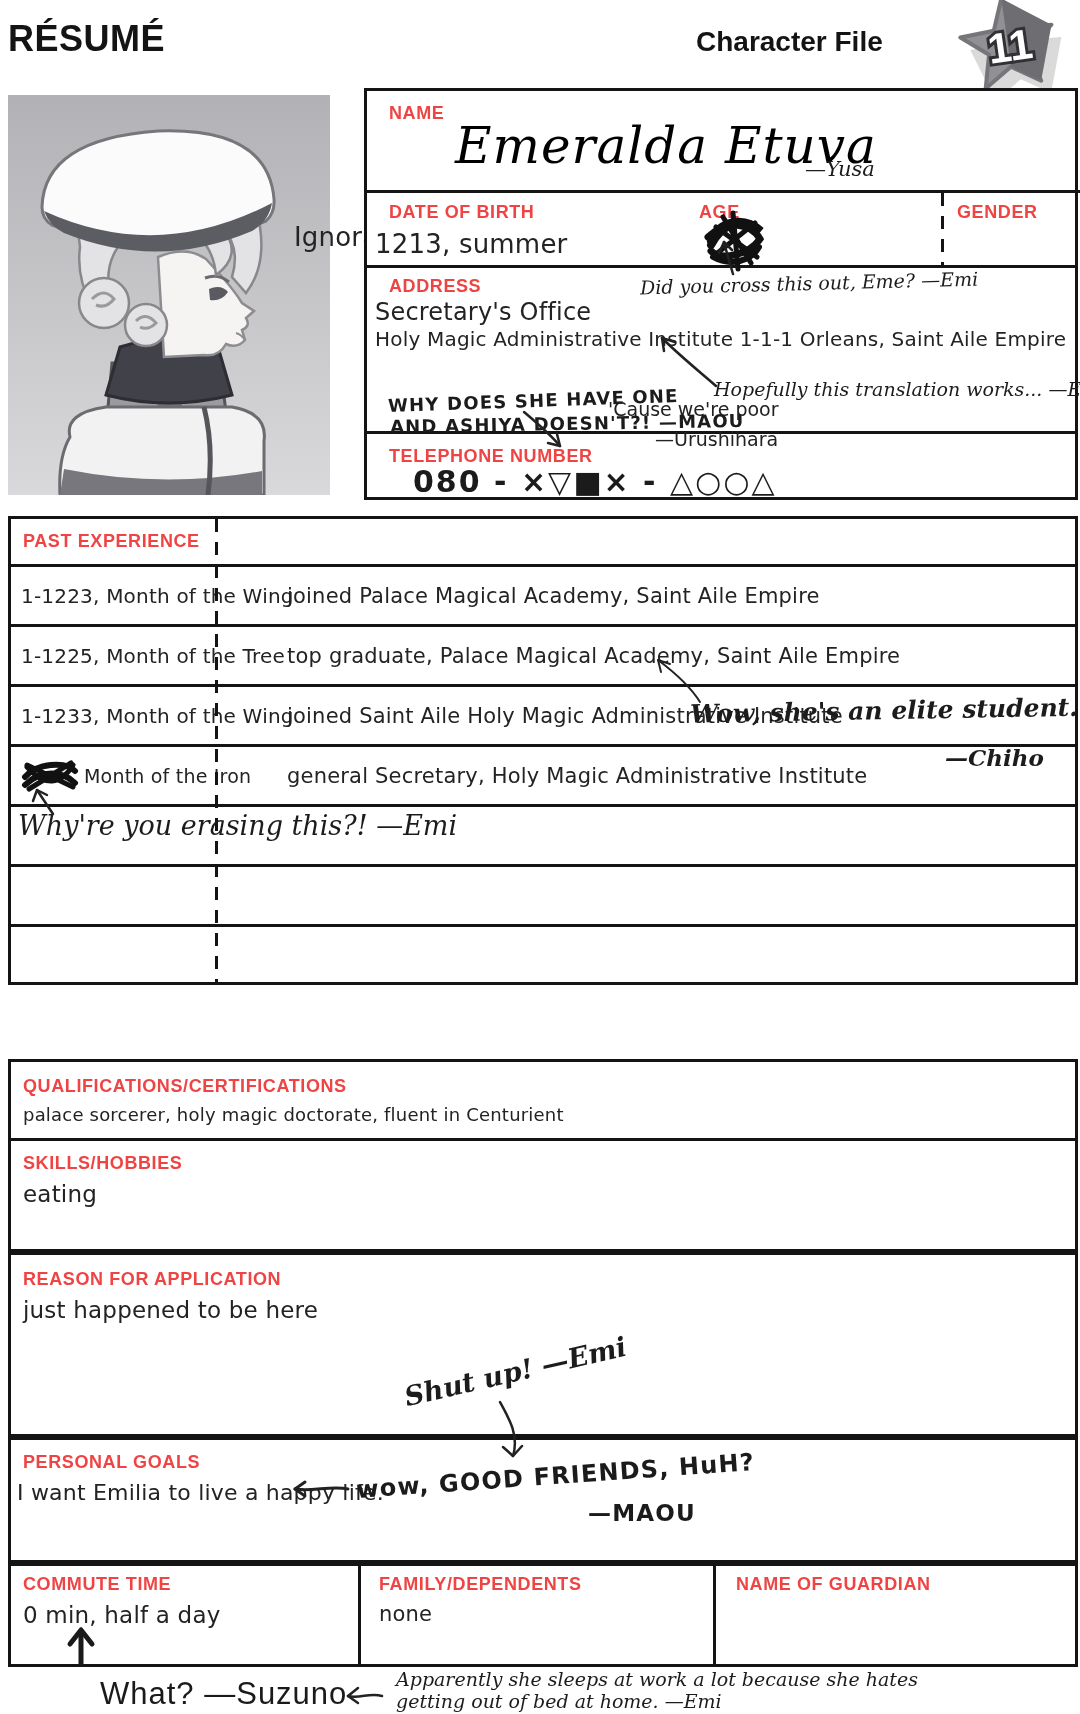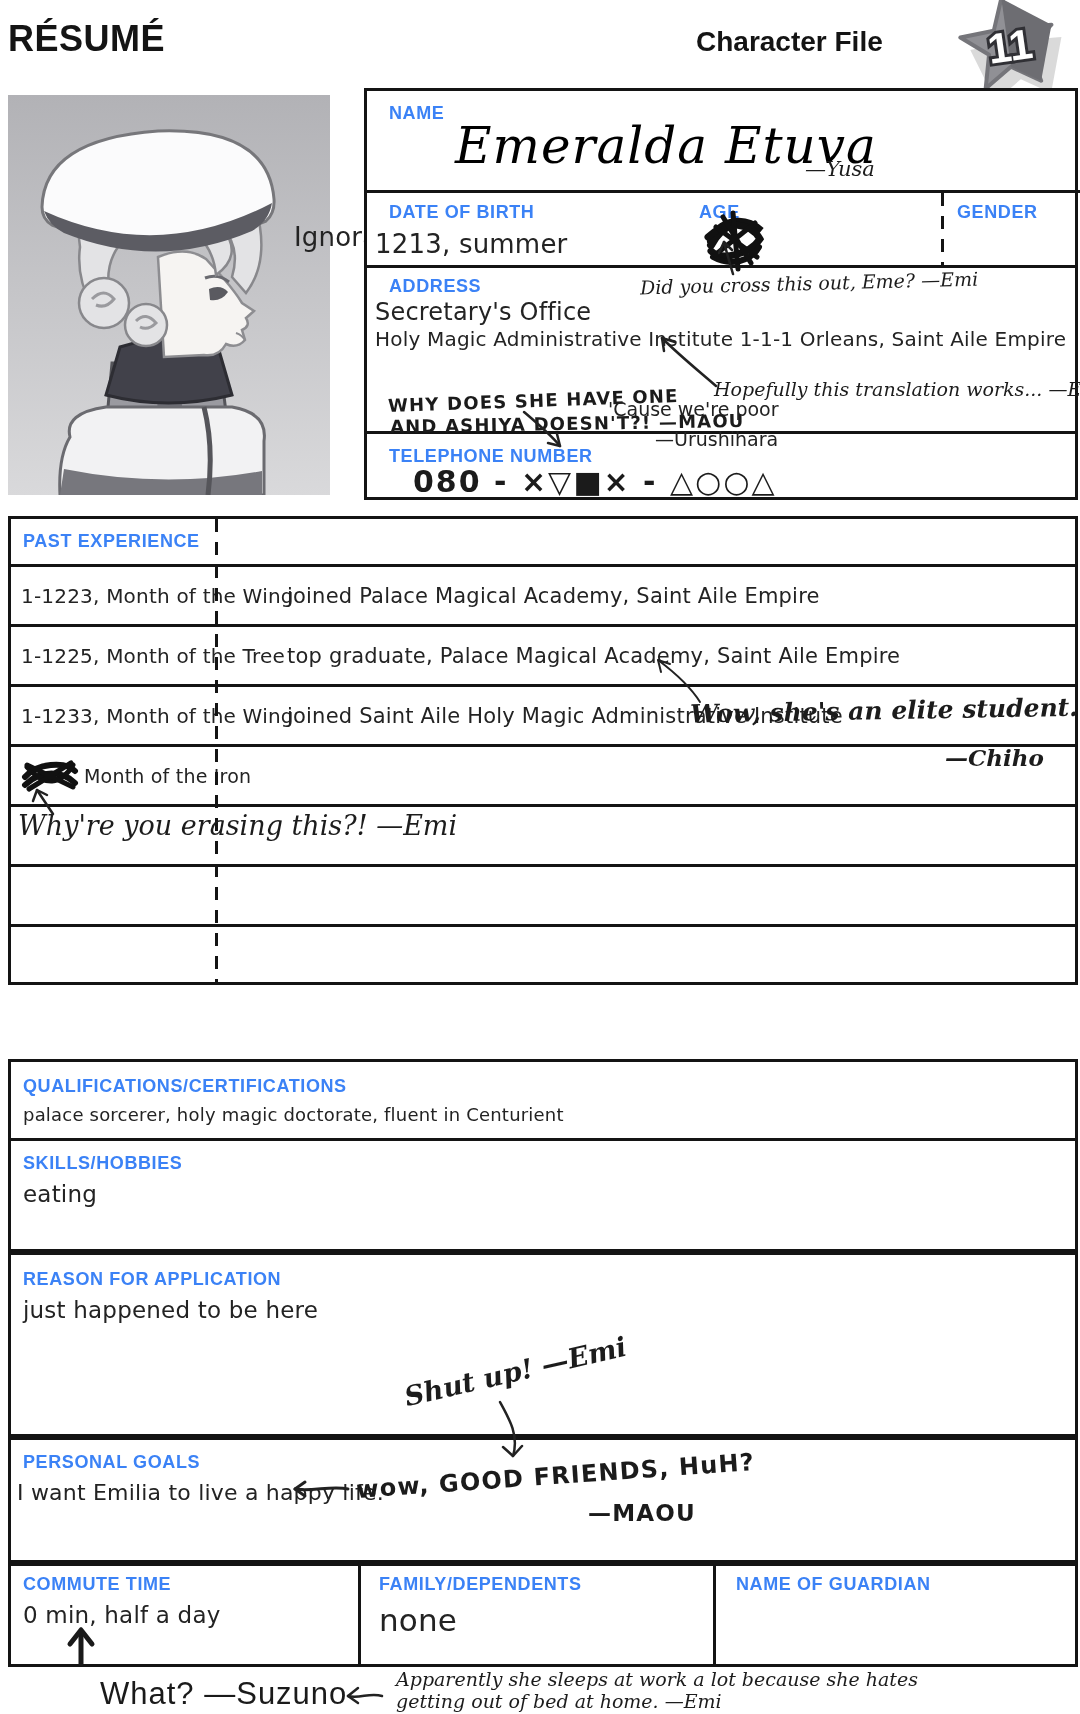--- a/index.html
+++ b/index.html
@@ -1,21 +1,21 @@
 <!DOCTYPE html>
 <html><head>
 <meta charset="utf-8">
 <style>
   html,body{margin:0;padding:0;background:#e9e9e9;}
   .page{position:relative;width:1080px;height:1714px;background:#ffffff;
         font-family:"Liberation Sans",sans-serif;color:#141414;overflow:hidden;}
   .abs{position:absolute;}
   .box{position:absolute;border:3px solid #141414;background:#fff;box-sizing:border-box;}
   .lbl{font-family:"Liberation Sans",sans-serif;font-weight:bold;letter-spacing:.6px;
-       font-size:18px;color:#3b82f6;white-space:nowrap;}
+       font-size:18px;color:#ef4444;white-space:nowrap;}
   .form-val{font-family:"DejaVu Sans",sans-serif;font-weight:400;color:#232323;
             letter-spacing:.2px;white-space:nowrap;}
   .hw-script{font-family:"DejaVu Serif",serif;font-style:italic;color:#1c1c1c;white-space:nowrap;}
   .hw-caps{font-family:"DejaVu Sans",sans-serif;font-weight:700;letter-spacing:1.2px;
            color:#1b1b1b;white-space:nowrap;}
   .signature{font-family:"DejaVu Serif",serif;font-style:italic;font-size:50px;
              letter-spacing:1px;color:#000000;white-space:nowrap;}
   .dashv{position:absolute;width:3px;background:repeating-linear-gradient(
          to bottom,#141414 0 13px,transparent 13px 23px);}
   .pe-row{display:flex;align-items:center;height:57px;border-top:3px solid #141414;}
@@ -173,20 +173,21 @@
             <g fill="none" stroke="#111" stroke-linecap="round">
               <path d="M4 22 C16 8 44 6 54 16" stroke-width="6"></path>
               <path d="M4 30 C20 14 42 16 54 28" stroke-width="6"></path>
               <path d="M6 12 C24 32 40 30 52 10" stroke-width="5"></path>
               <path d="M8 34 L50 8 M6 10 L52 32" stroke-width="5"></path>
             </g>
           </svg>
         </span>
         <span>Month of the Iron</span>
       </div>
+      <div class="pe-desc form-val">general Secretary, Holy Magic Administrative Institute</div>
     </div>
     <div class="pe-row"></div>
     <div class="pe-row"></div>
     <div class="pe-row"></div>
   </div>
 
   <div class="abs hw-script" style="left:690px;top:696px;font-size:25px;font-weight:bold;transform:rotate(-1deg);">Wow, she's an elite student...</div>
   <div class="abs hw-script" style="left:945px;top:744px;font-size:23px;font-weight:bold;">—Chiho</div>
   <div class="abs" style="left:650px;top:656px;">
     <svg width="54" height="48" viewBox="0 0 54 48">
@@ -253,21 +254,21 @@
         <svg width="36" height="42" viewBox="0 0 36 42">
           <g fill="none" stroke="#1a1a1a" stroke-width="5" stroke-linecap="round">
             <path d="M18 40 L18 8"></path>
               <path d="M18 6 L7 20 M18 6 L29 20"></path>
           </g>
         </svg>
       </div>
     </div>
     <div class="bcol" style="width:355px;border-left:3px solid #141414;padding-left:48px;">
       <div class="abs lbl" style="left:18px;top:8px;">FAMILY/DEPENDENTS</div>
-      <div class="abs form-val" style="left:18px;top:36px;font-size:31px;">none</div>
+      <div class="abs form-val" style="left:18px;top:36px;font-size:21px;">none</div>
     </div>
     <div class="bcol" style="flex:1;border-left:3px solid #141414;">
       <div class="abs lbl" style="left:20px;top:8px;">NAME OF GUARDIAN</div>
       <div class="abs form-val" style="left:20px;top:36px;font-size:23px;"></div>
     </div>
   </div>
 
   <div class="abs hw-print" style="left:100px;top:1676px;font-size:31px;letter-spacing:1px;color:#1a1a1a;">What? —Suzuno</div>
   <div class="abs" style="left:342px;top:1684px;">
     <svg width="44" height="24" viewBox="0 0 44 24">

